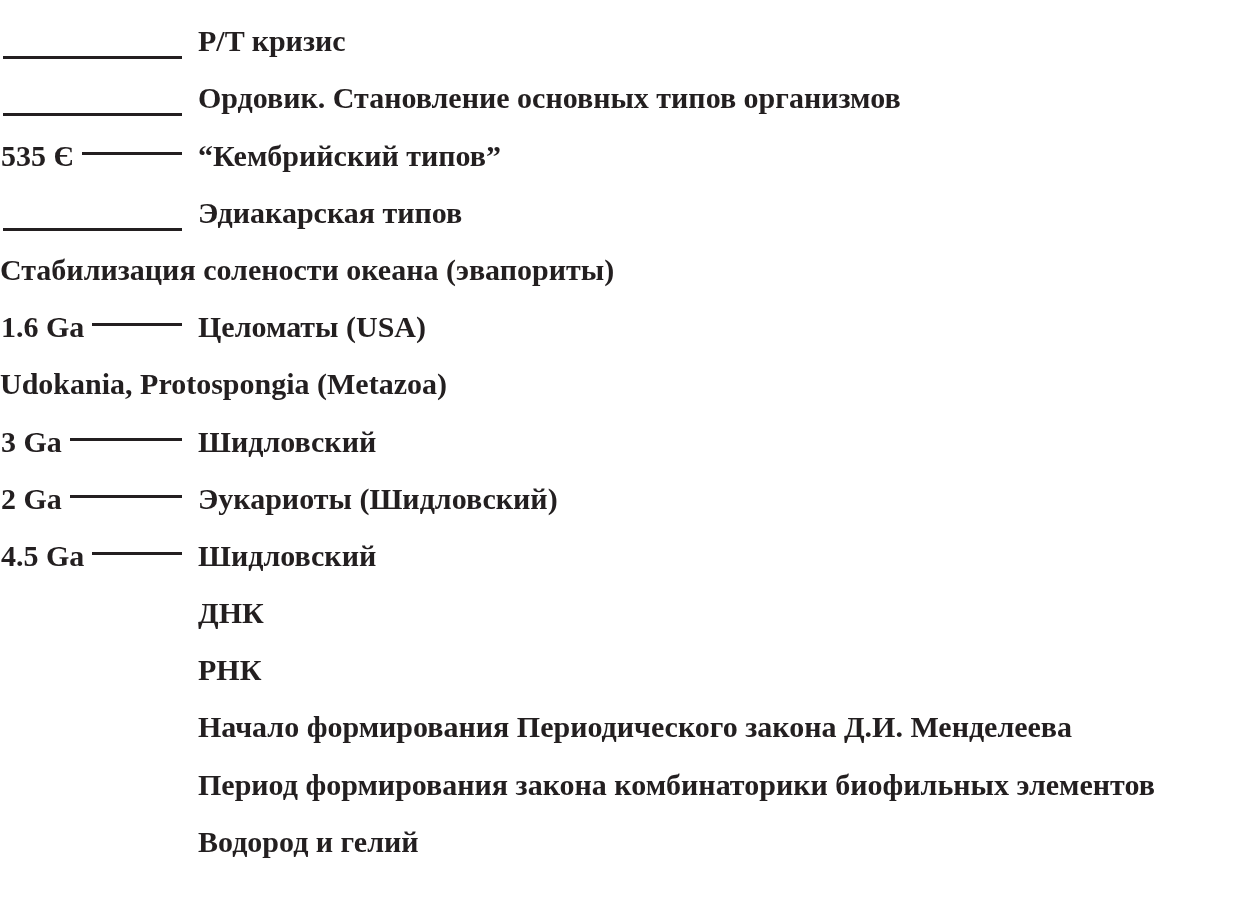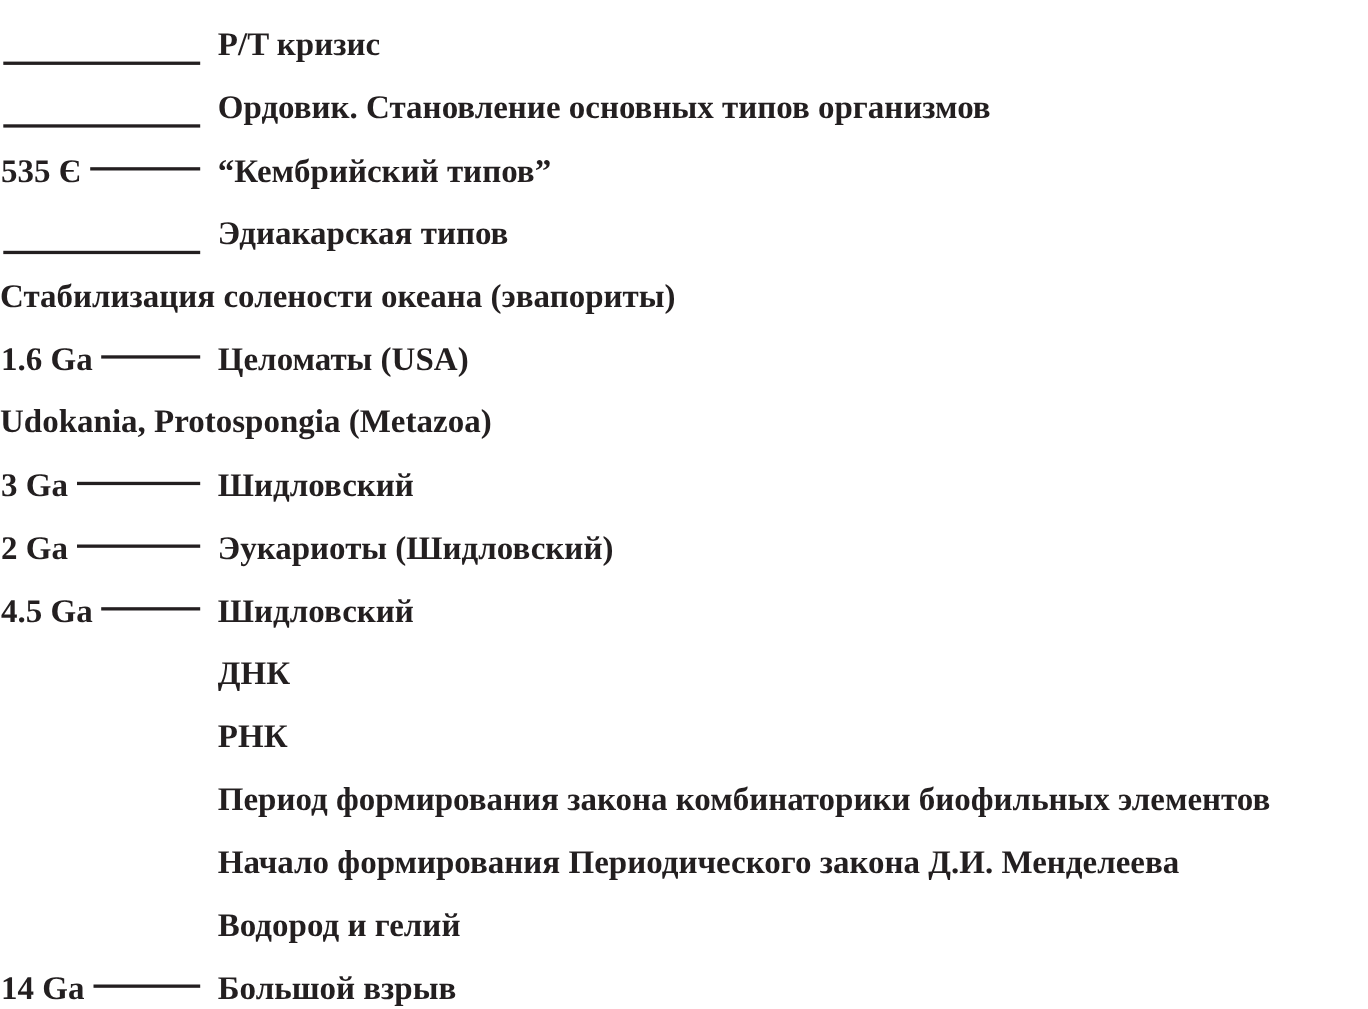--- a/index.html
+++ b/index.html
@@ -141,39 +141,32 @@
 
     </div>
     <div class="label">РНК</div>
   </div>
 
   <div class="row no-line">
     <div class="left">
       <span class="time"></span>
 
     </div>
-    <div class="label">Период формирования закона комбинаторики биофильных элементов</div>
+    <div class="label">Начало формирования Периодического закона Д.И. Менделеева</div>
   </div>
 
   <div class="row no-line">
     <div class="left">
       <span class="time"></span>
 
     </div>
-    <div class="label">Начало формирования Периодического закона Д.И. Менделеева</div>
+    <div class="label">Период формирования закона комбинаторики биофильных элементов</div>
   </div>
 
   <div class="row no-line">
     <div class="left">
       <span class="time"></span>
 
     </div>
     <div class="label">Водород и гелий</div>
   </div>
 
-  <div class="row">
-    <div class="left">
-      <span class="time">14 Ga</span>
-      <span class="line"></span>
-    </div>
-    <div class="label">Большой взрыв</div>
-  </div>
 </div>
 
 </body></html>

